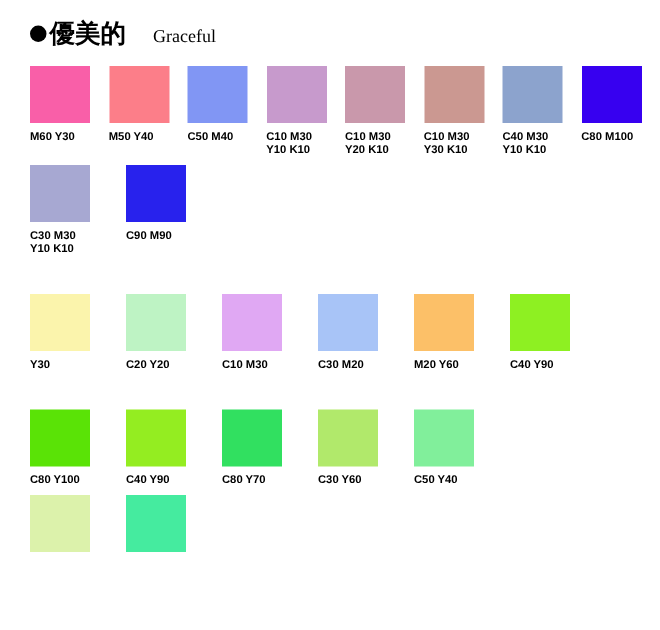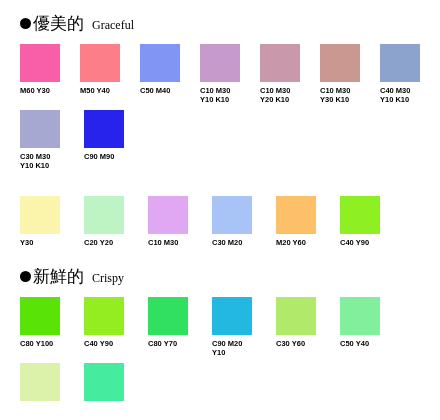--- a/index.html
+++ b/index.html
@@ -38,29 +38,29 @@
     background: #000000;
     display: inline-block;
     margin-right: 2px;
     flex: 0 0 auto;
     position: relative;
     top: 0px;
   }
   .title-cn {
     font-family: "DejaVu Sans", sans-serif;
     font-size: 17px;
-    font-weight: normal;
+    font-weight: bold;
     letter-spacing: 0px;
     line-height: 18px;
   }
   .title-en {
     font-family: "Liberation Serif", serif;
     font-size: 12px;
     font-weight: normal;
-    margin-left: 8px;
+    margin-left: 18px;
     line-height: 14px;
   }
   .swatch-row {
     display: flex;
     padding-left: 20px;
     align-items: flex-start;
   }
   .swatch-cell {
     width: 54px;
     margin-right: 10px;
@@ -126,20 +126,24 @@
       <div class="swatch-cell">
         <span class="swatch-chip" style="background:#cb9891;"></span>
         <span class="swatch-label">C10 M30
 Y30 K10</span>
       </div>
       <div class="swatch-cell">
         <span class="swatch-chip" style="background:#8ca3cd;"></span>
         <span class="swatch-label">C40 M30
 Y10 K10</span>
       </div>
+      <div class="swatch-cell">
+        <span class="swatch-chip" style="background:#3700f0;"></span>
+        <span class="swatch-label">C80 M100</span>
+      </div>
     </div>
     <div class="gap-sm"></div>
     <div class="swatch-row">
       <div class="swatch-cell">
         <span class="swatch-chip" style="background:#a7a8d2;"></span>
         <span class="swatch-label">C30 M30
 Y10 K10</span>
       </div>
       <div class="swatch-cell">
         <span class="swatch-chip" style="background:#2822ed;"></span>
@@ -176,45 +180,35 @@
       <div class="swatch-cell">
         <span class="swatch-chip" style="background:#8ef022;"></span>
         <span class="swatch-label">C40 Y90</span>
       </div>
     </div>
   </div>
 
   <div class="gap-lg"></div>
 
   <div class="section">
-    <div class="section-header">
-      <span class="bullet"></span>
-      <span class="title-cn">新鮮的</span>
-      <span class="title-en">Crispy</span>
-    </div>
     <div class="gap-sm"></div>
     <div class="swatch-row">
       <div class="swatch-cell">
         <span class="swatch-chip" style="background:#5ae306;"></span>
         <span class="swatch-label">C80 Y100</span>
       </div>
       <div class="swatch-cell">
         <span class="swatch-chip" style="background:#94ed21;"></span>
         <span class="swatch-label">C40 Y90</span>
       </div>
       <div class="swatch-cell">
         <span class="swatch-chip" style="background:#31e060;"></span>
         <span class="swatch-label">C80 Y70</span>
       </div>
       <div class="swatch-cell">
-        <span class="swatch-chip" style="background:#23b8df;"></span>
-        <span class="swatch-label">C90 M20
-Y10</span>
-      </div>
-      <div class="swatch-cell">
         <span class="swatch-chip" style="background:#b1e96b;"></span>
         <span class="swatch-label">C30 Y60</span>
       </div>
       <div class="swatch-cell">
         <span class="swatch-chip" style="background:#81ef9b;"></span>
         <span class="swatch-label">C50 Y40</span>
       </div>
     </div>
     <div class="gap-sm"></div>
     <div class="swatch-row">

